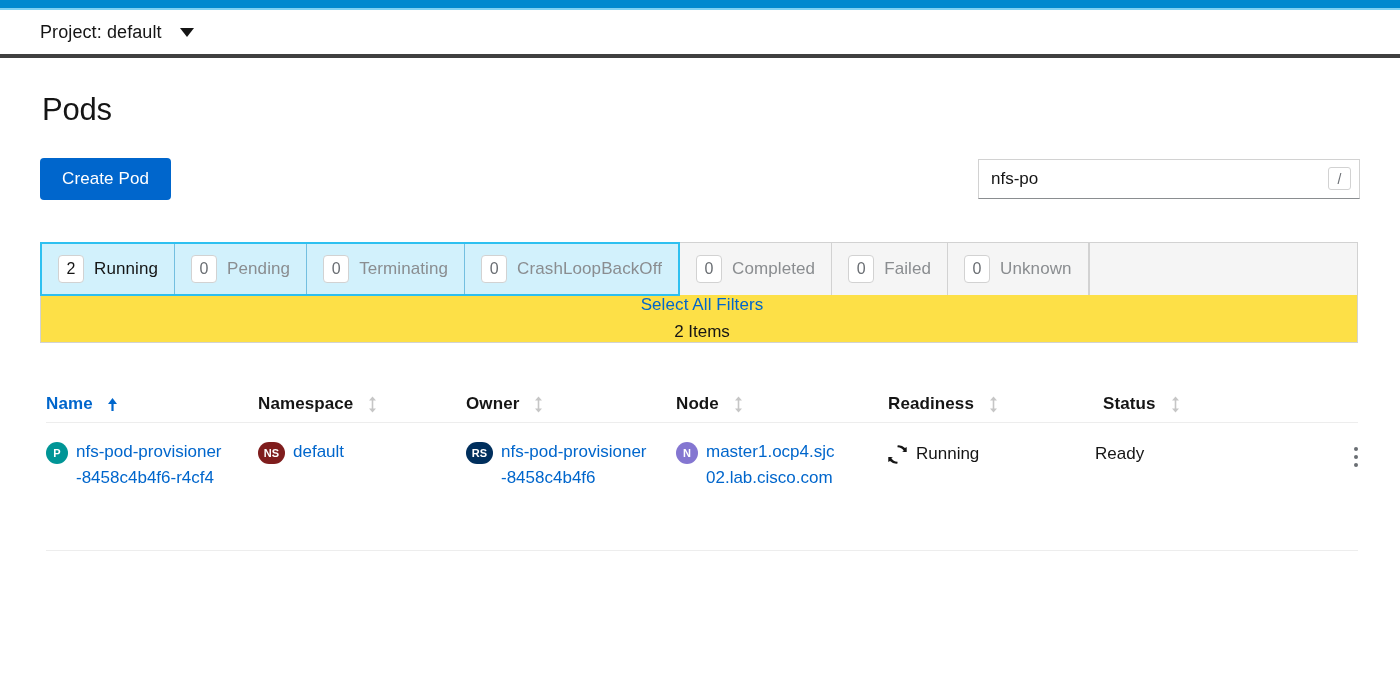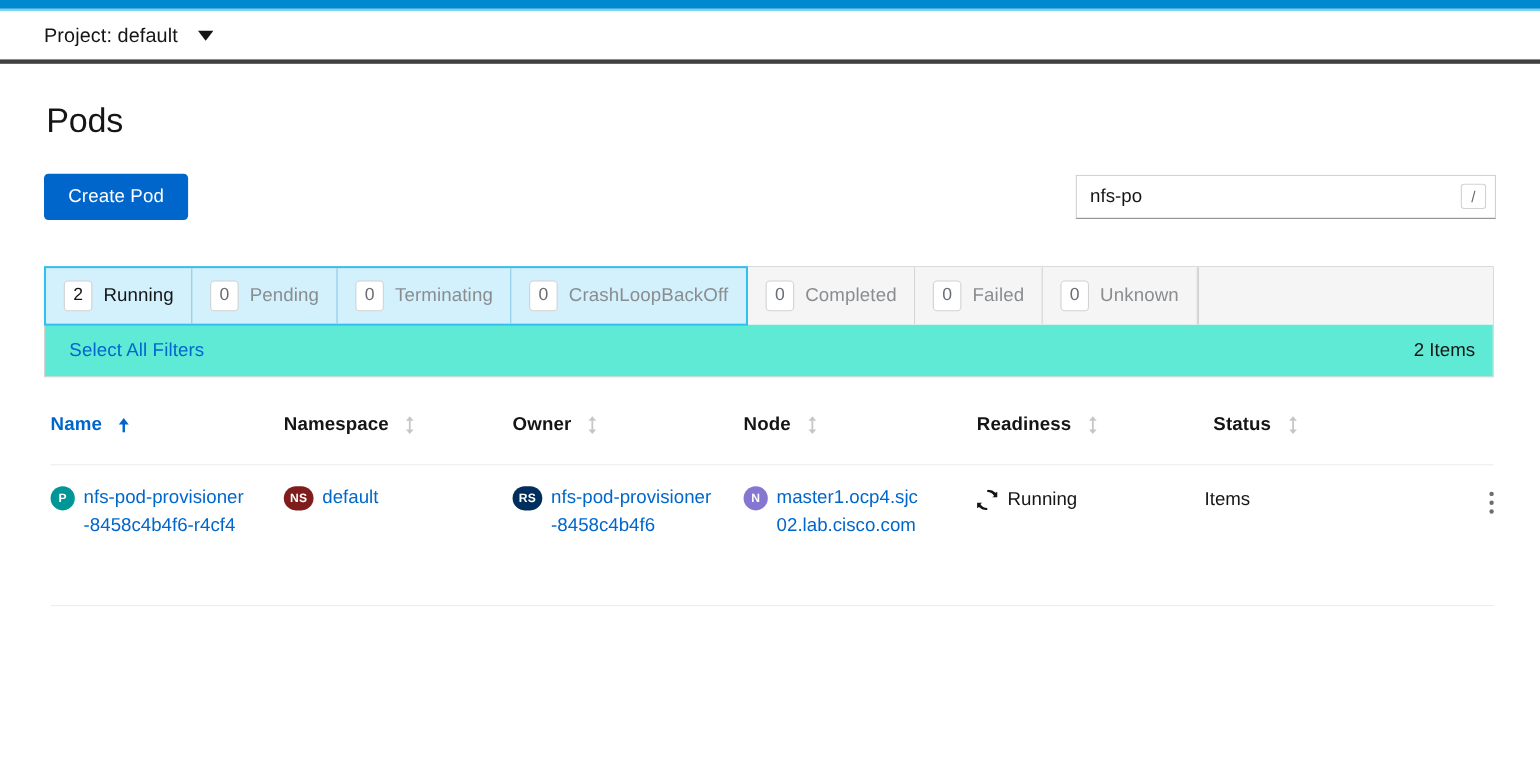--- a/index.html
+++ b/index.html
@@ -184,21 +184,22 @@
     background: #f5f5f5;
     border-left: 1px solid #d2d2d2;
   }
 
   .filter-footer {
     height: 47px;
     display: flex;
     align-items: center;
     justify-content: space-between;
     padding: 0 16px 0 22px;
-    background: #5eead4;
+    background: #fde047;
+    flex-direction: column;
   }
   .select-all-link {
     color: #0066cc;
     font-size: 17px;
     cursor: pointer;
     letter-spacing: 0.1px;
   }
   .items-count {
     font-size: 17px;
     color: #151515;
@@ -208,21 +209,21 @@
   .table {
     margin-top: 40px;
     width: 1312px;
     margin-left: 6px;
   }
   .thead {
     display: flex;
     align-items: flex-end;
     height: 40px;
     border-bottom: 1px solid #ededed;
-    padding-bottom: 26px;
+    padding-bottom: 8px;
   }
   .th {
     display: flex;
     align-items: center;
     gap: 14px;
     font-size: 17px;
     font-weight: bold;
     color: #151515;
     cursor: pointer;
     letter-spacing: 0.1px;
@@ -464,21 +465,21 @@
           </div>
           <div class="cell col-status status-cell">
             <span class="status-icon">
               <svg width="19" height="19" viewBox="0 0 20 20">
                 <path d="M10 2.4a7.6 7.6 0 0 1 6.6 3.8l-1.9 1.1h5.0V2.1l-1.8 1.05A9.6 9.6 0 0 0 10 .4 V2.4z" fill="#151515"></path>
                 <path d="M10 17.6a7.6 7.6 0 0 1-6.6-3.8l1.9-1.1H0.3v5.2l1.8-1.05A9.6 9.6 0 0 0 10 19.6V17.6z" fill="#151515"></path>
               </svg>
             </span>
             <span>Running</span>
           </div>
-          <div class="cell col-readiness readiness-cell">Items</div>
+          <div class="cell col-readiness readiness-cell">Ready</div>
           <div class="col-kebab">
             <div class="kebab">
               <i></i>
               <i></i>
               <i></i>
             </div>
           </div>
         </div>
       </div>
   </div>

